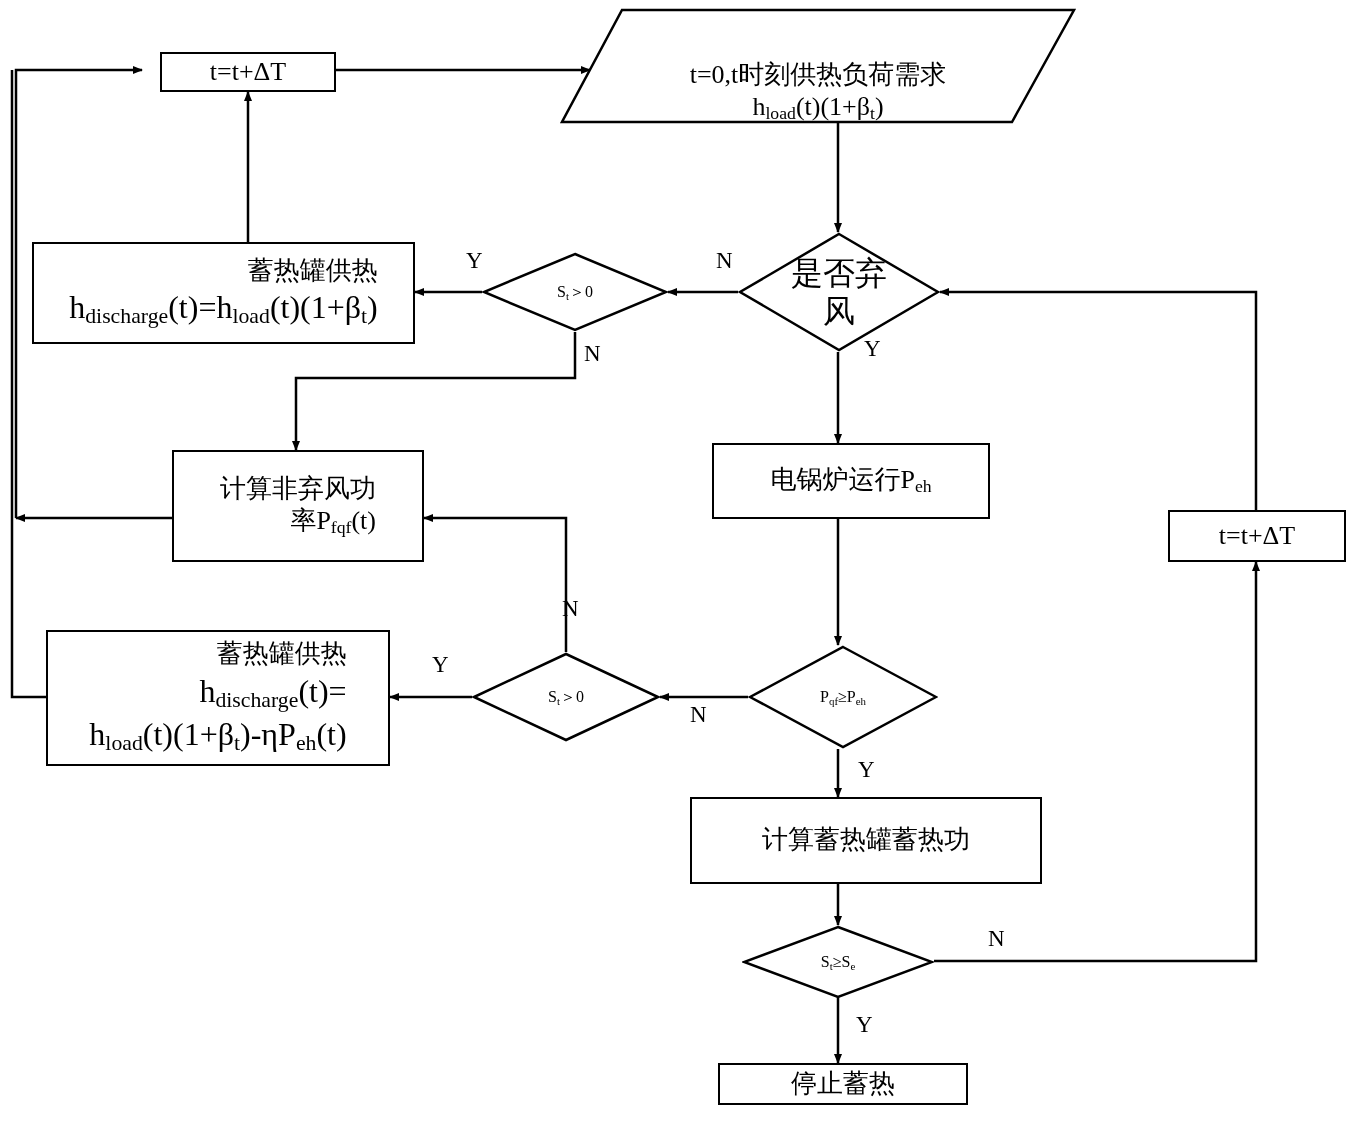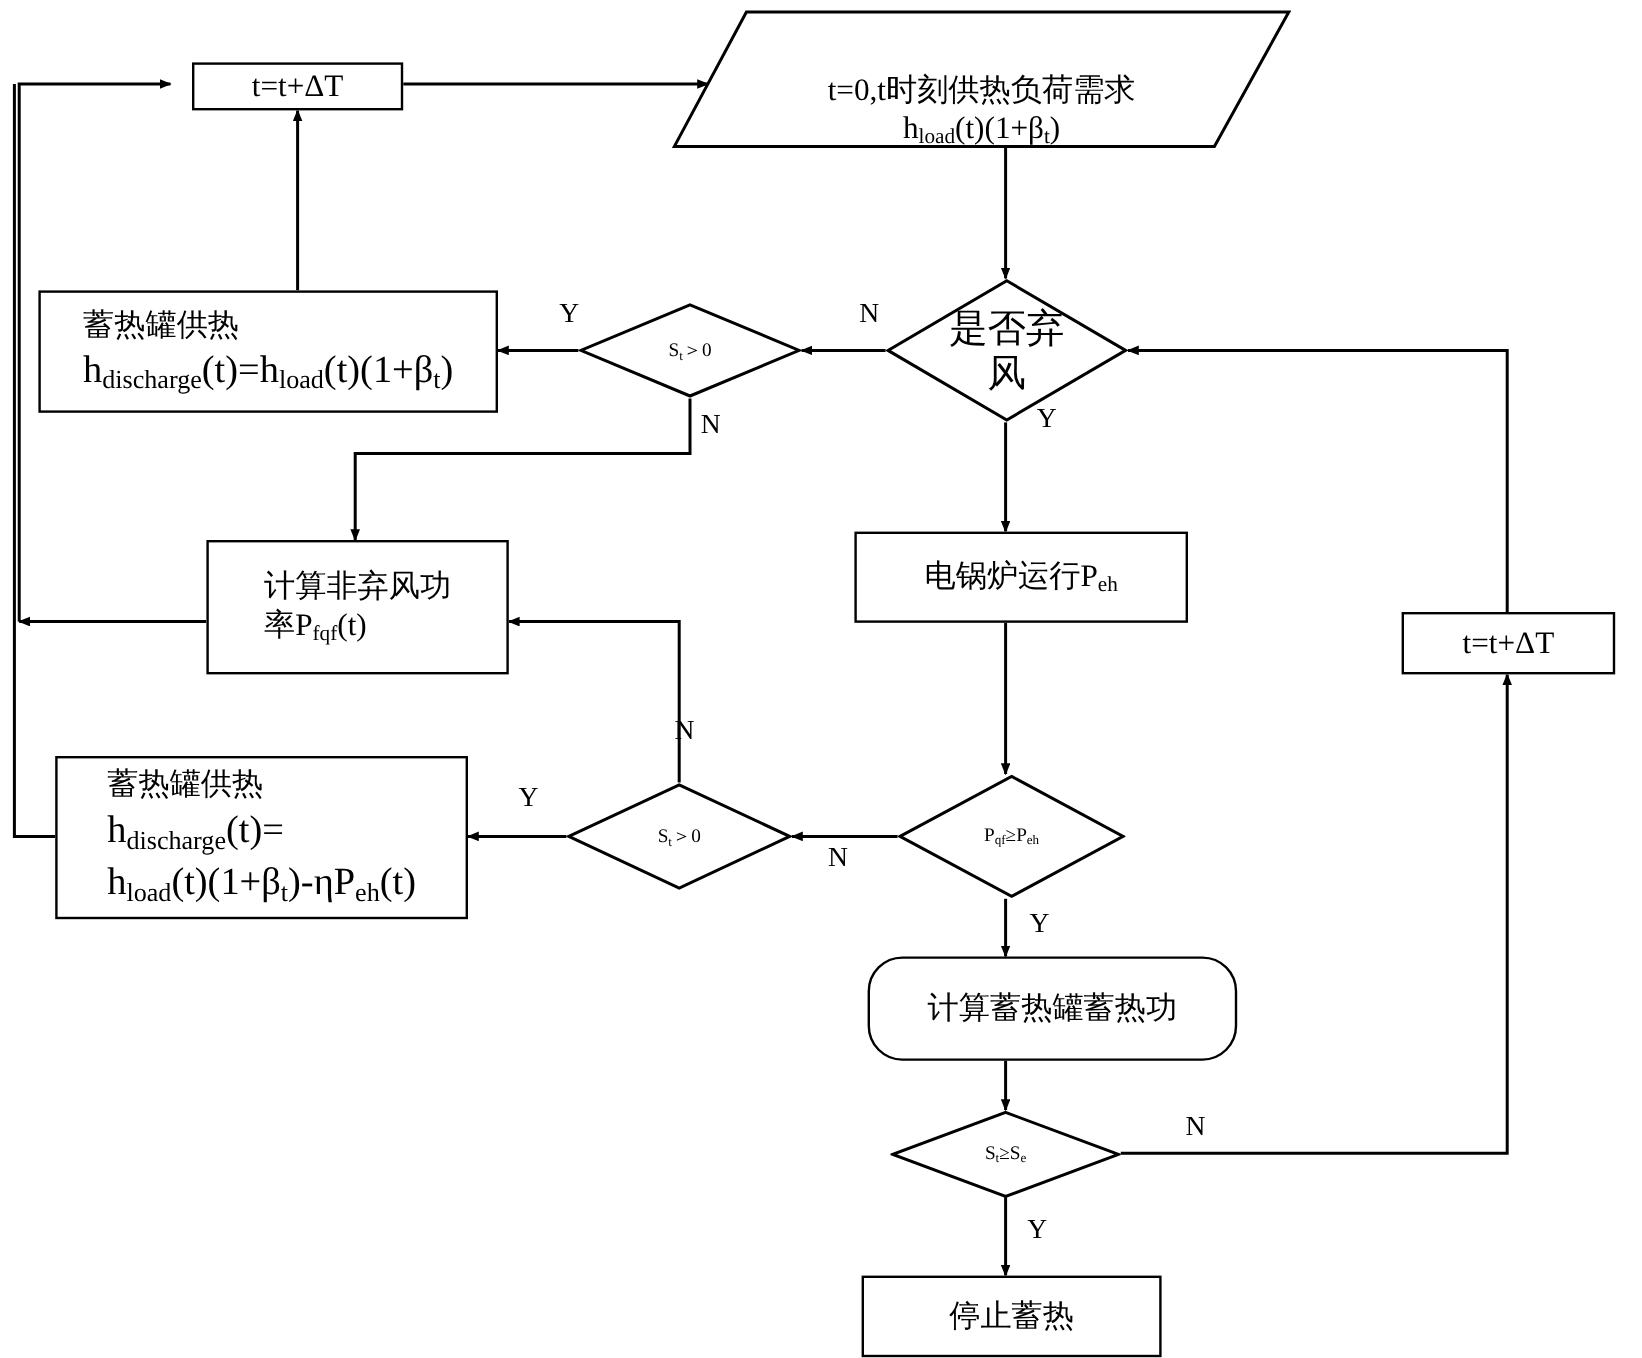--- a/index.html
+++ b/index.html
@@ -24,21 +24,21 @@
     width: 1368px;
     height: 1132px;
     pointer-events: none;
   }
   .node {
     position: absolute;
     box-sizing: border-box;
     display: flex;
     align-items: center;
     justify-content: center;
-    text-align: left;
+    text-align: right;
     color: #000;
     line-height: 1.25;
   }
   .rect {
     border: 2px solid #000;
     background: #fff;
   }
   .para-wrap {
     position: absolute;
     box-sizing: border-box;
@@ -205,36 +205,36 @@
 
   <div class="diamond-wrap" style="left:748px; top:645px; width:190px; height:104px;">
     <svg width="190" height="104" viewBox="0 0 190 104">
       <polygon points="95,2 188,52 95,102 2,52" fill="#fff" stroke="#000" stroke-width="2.5"></polygon>
     </svg>
     <div class="diamond-text">
       <span class="fs24">P<sub>qf</sub>≥P<sub>eh</sub></span>
     </div>
   </div>
 
-  <div class="node rect" style="left:723px; top:797px; width:308px; height:87px;border-radius:29px;">
+  <div class="node rect" style="left:690px; top:797px; width:352px; height:87px;">
     <div>
       <div class="fs26">计算蓄热罐蓄热功</div>
     </div>
   </div>
 
   <div class="diamond-wrap" style="left:742px; top:925px; width:192px; height:74px;">
     <svg width="192" height="74" viewBox="0 0 192 74">
       <polygon points="96,2 190,37 96,72 2,37" fill="#fff" stroke="#000" stroke-width="2.5"></polygon>
     </svg>
     <div class="diamond-text">
       <span class="fs24">S<sub>t</sub>≥S<sub>e</sub></span>
     </div>
   </div>
 
-  <div class="node rect fs26" style="left:718px; top:1063px; width:250px; height:68px;">
+  <div class="node rect fs26" style="left:718px; top:1063px; width:250px; height:42px;">
     <span>停止蓄热</span>
   </div>
 
   <div class="lbl" style="left:466px; top:248px;">Y</div>
   <div class="lbl" style="left:716px; top:248px;">N</div>
   <div class="lbl" style="left:584px; top:341px;">N</div>
   <div class="lbl" style="left:864px; top:336px;">Y</div>
   <div class="lbl" style="left:562px; top:596px;">N</div>
   <div class="lbl" style="left:432px; top:652px;">Y</div>
   <div class="lbl" style="left:690px; top:702px;">N</div>

